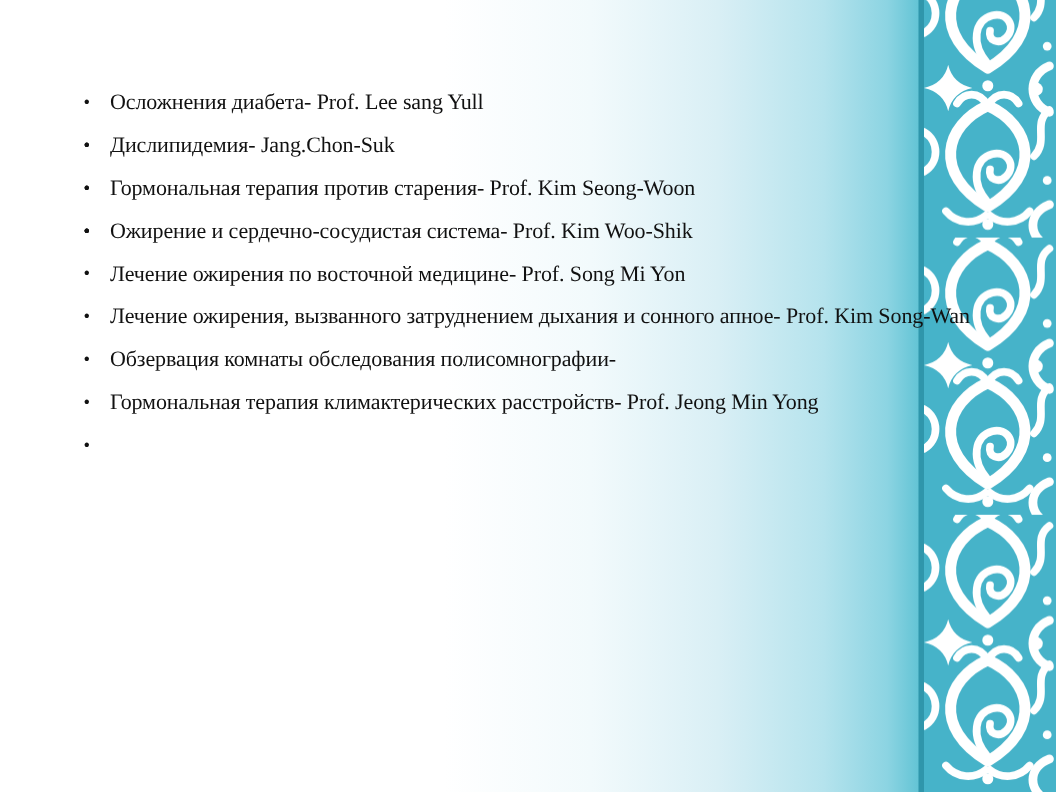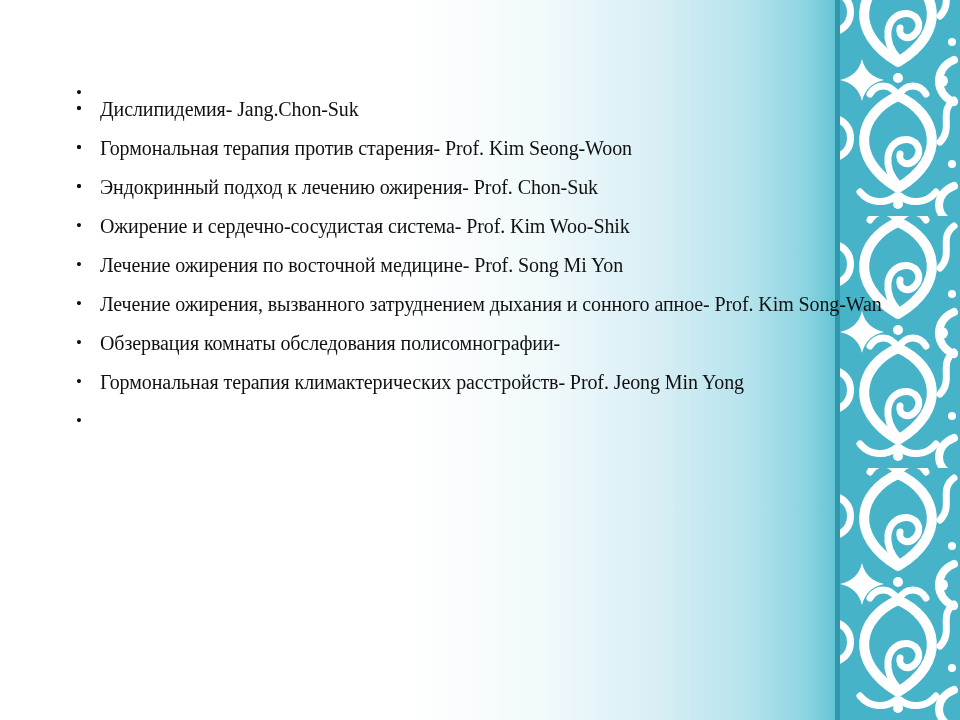--- a/index.html
+++ b/index.html
@@ -105,20 +105,21 @@
         </pattern>
       </defs>
       <rect width="120" height="720" fill="url(#arabPat)"></rect>
     </svg>
   </div>
 
   <ul class="topics">
 
       <li>
         <span class="bullet">•</span>
+        <span class="txt">Осложнения диабета- Prof. Lee sang Yull</span>
       </li>
 
       <li>
         <span class="bullet">•</span>
       </li>
 
       <li>
         <span class="bullet">•</span>
         <span class="txt">Дислипидемия- Jang.Chon-Suk</span>
       </li>
@@ -131,21 +132,20 @@
         <span class="bullet">•</span>
         <span class="txt">Гормональная терапия против старения- Prof. Kim Seong-Woon</span>
       </li>
 
       <li>
         <span class="bullet">•</span>
       </li>
 
       <li>
         <span class="bullet">•</span>
-        <span class="txt">Эндокринный подход к лечению ожирения- Prof. Chon-Suk</span>
       </li>
 
       <li>
         <span class="bullet">•</span>
         <span class="txt">Ожирение и сердечно-сосудистая система- Prof. Kim Woo-Shik</span>
       </li>
 
       <li>
         <span class="bullet">•</span>
         <span class="txt">Лечение ожирения по восточной медицине- Prof. Song Mi Yon</span>

